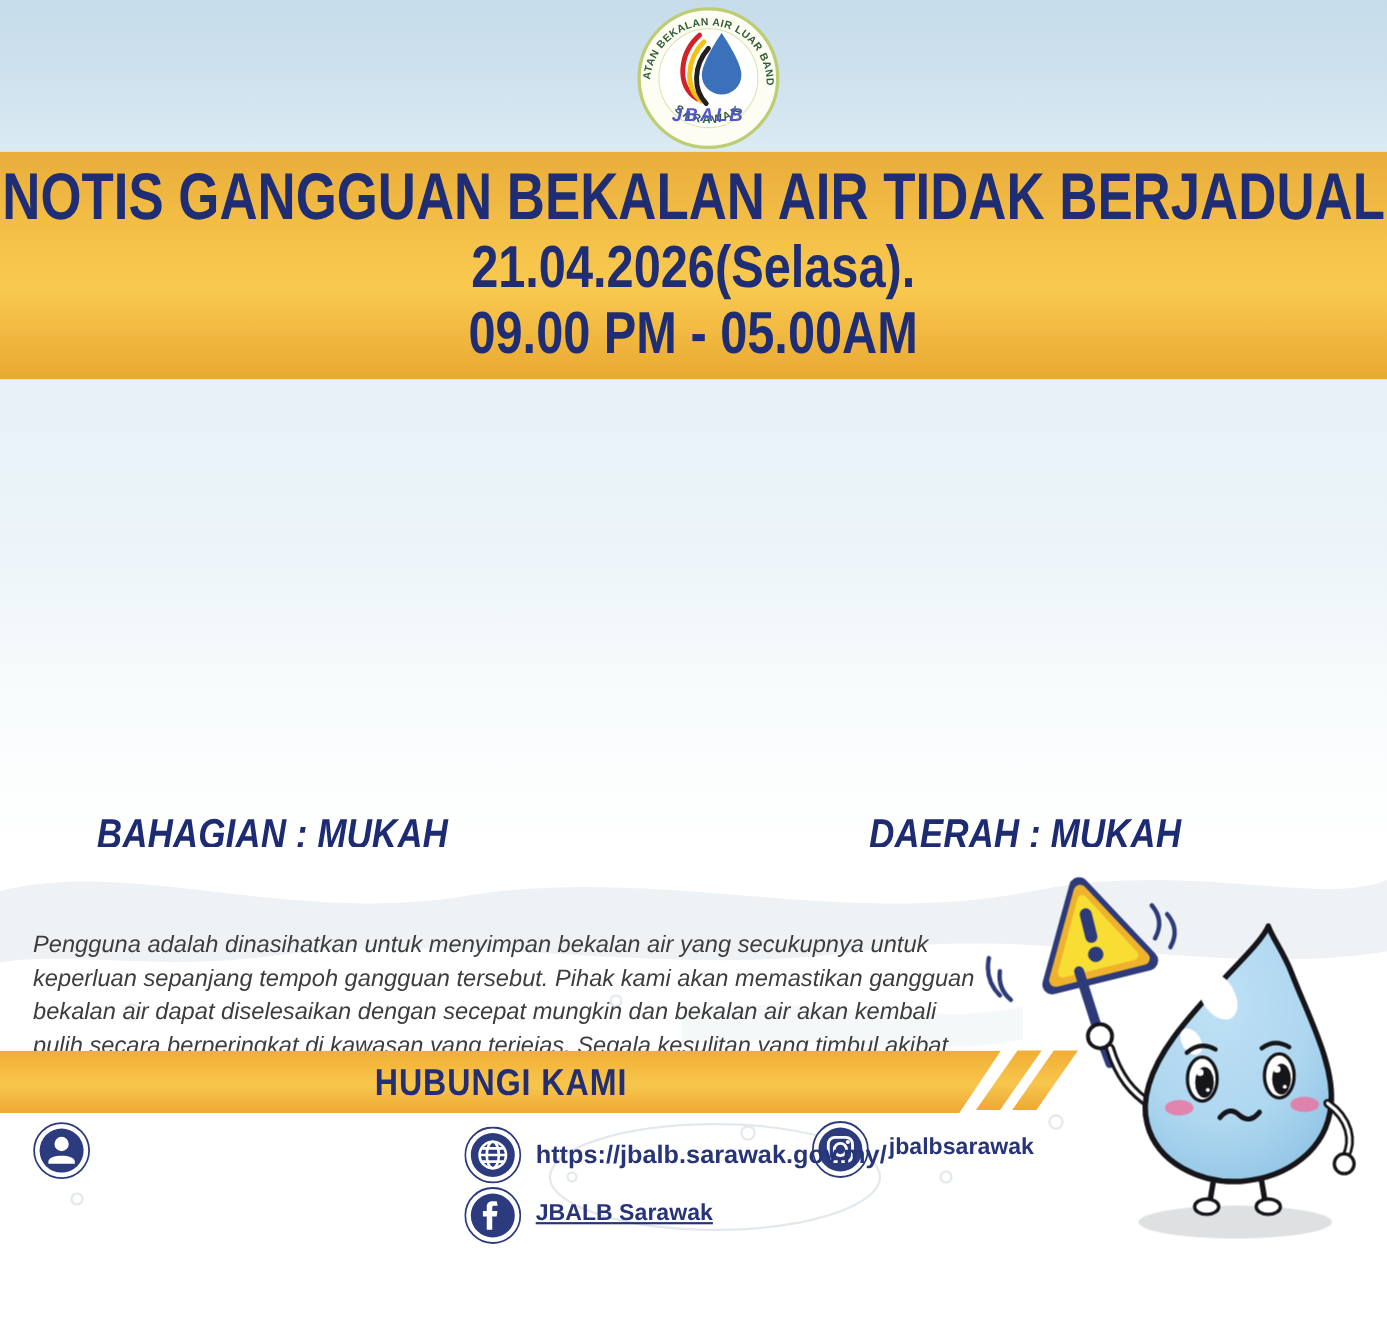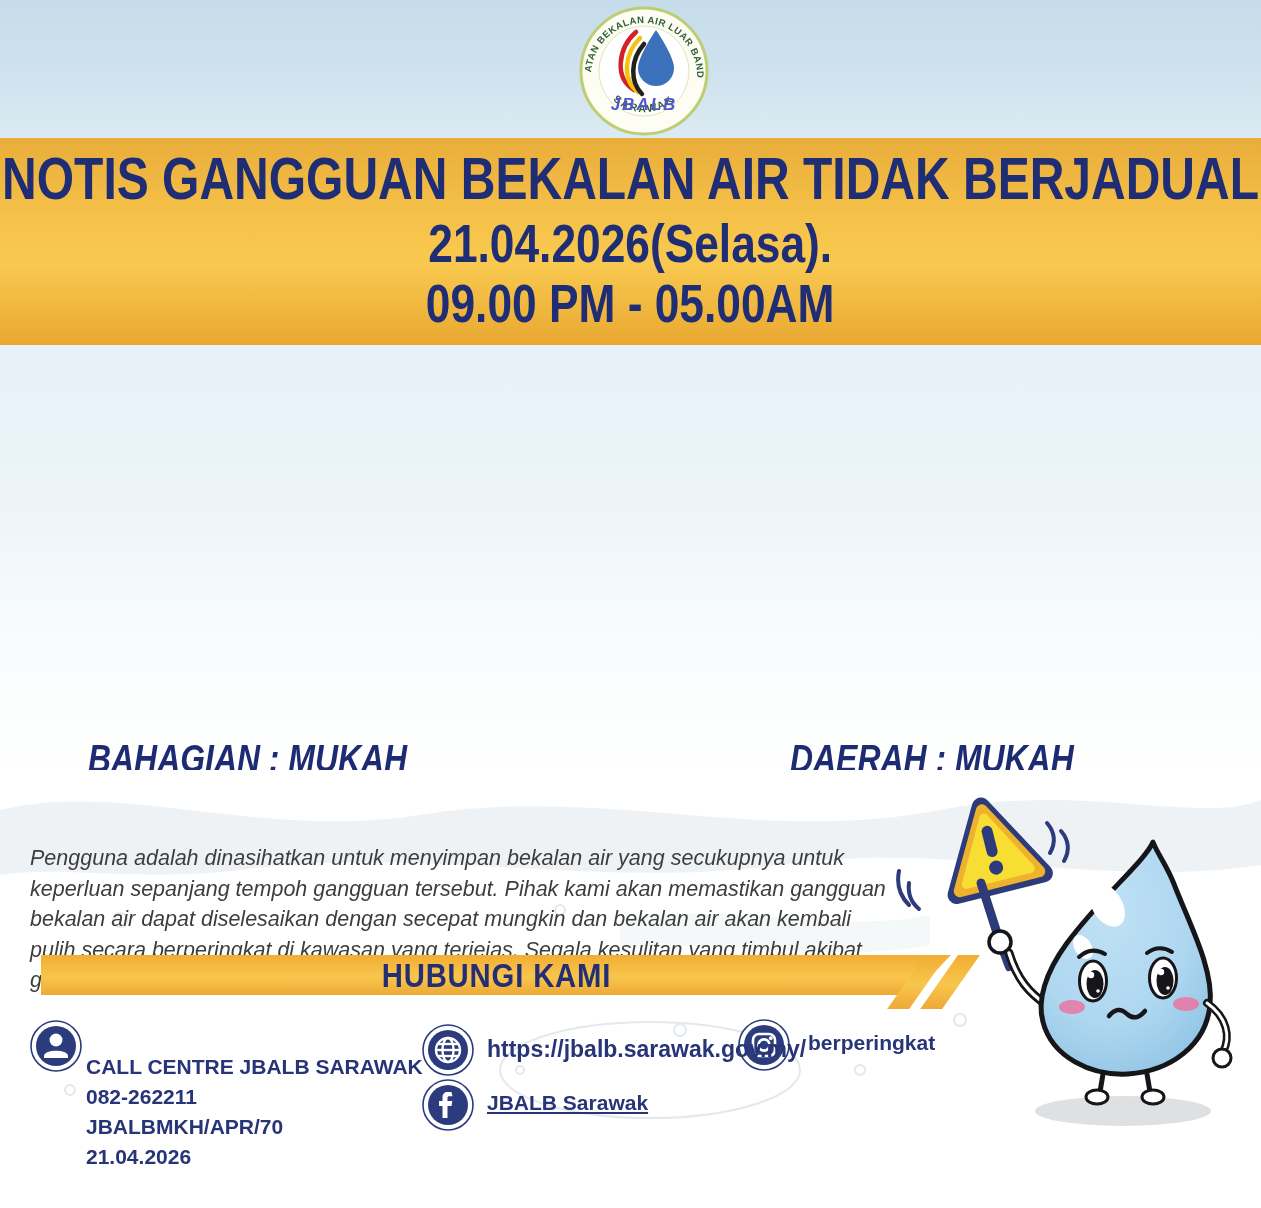--- a/index.html
+++ b/index.html
@@ -27,24 +27,24 @@
     white-space:nowrap;transform:scaleX(.84);transform-origin:left top;line-height:1;}
   .field-label{position:absolute;color:#20339b;font-weight:bold;font-size:31px;
     white-space:nowrap;transform:scaleX(.84);transform-origin:left top;line-height:1;}
   .field-colon{position:absolute;color:#20339b;font-weight:bold;font-size:30px;line-height:1;}
   .field-value{position:absolute;color:#121212;font-weight:bold;font-size:28px;
     line-height:37px;transform:scaleX(.95);transform-origin:left top;}
   
   .bottom{position:absolute;left:0;top:770px;width:1261px;height:438px;background:#ffffff;}
   .advisory{position:absolute;left:30px;top:843px;width:868px;
     color:#3d3d3d;font-size:21.5px;line-height:1.42;font-style:italic;}
-  .hk-banner{position:absolute;left:0;top:955px;width:910px;height:40px;
+  .hk-banner{position:absolute;left:0;top:955px;width:910px;height:57px;
     background:linear-gradient(180deg,#f2ad34 0%,#f8c64c 55%,#eda936 100%);
     clip-path:polygon(0 0,100% 0,calc(100% - 38px) 100%,0 100%);
-    display:flex;align-items:center;justify-content:center;margin-left:41px;}
+    display:flex;align-items:center;justify-content:center;}
   .hk-banner span{color:#232e74;font-weight:bold;font-size:34px;letter-spacing:1px;
     transform:scaleX(.86);line-height:1;}
   .hk-stripe{position:absolute;top:955px;height:54px;width:22px;
     background:linear-gradient(180deg,#f2ad34,#f8c64c 55%,#eda936);
     transform:skewX(-35deg);transform-origin:left top;}
   .hk-stripe.s1{left:925px;} .hk-stripe.s2{left:958px;}
   .contact-text{position:absolute;color:#273478;font-weight:bold;white-space:nowrap;}
   .cc-block{left:86px;top:1052px;font-size:21px;line-height:30px;}
   .web-text{left:487px;top:1036px;font-size:23px;}
   .fb-text{left:487px;top:1091px;font-size:21px;text-decoration:underline;}
@@ -156,29 +156,23 @@
     <path d="M29.5,13 h-4 c-3,0 -5,2 -5,5 v4 h-3.5 v5 h3.5 v12 h5 v-12 h4 l0.8,-5 h-4.8 v-3.2 c0,-1 0.6,-1.6 1.7,-1.6 h3.3 Z" fill="#ffffff"></path>
   </svg>
   <svg class="soc-icon icon-ig" viewBox="0 0 52 52">
     <circle cx="26" cy="26" r="25" fill="#ffffff" stroke="#2c3b7d" stroke-width="1.6"></circle>
     <circle cx="26" cy="26" r="20" fill="#2c3b7d"></circle>
     <rect x="15" y="15" width="22" height="22" rx="6" fill="none" stroke="#ffffff" stroke-width="2.6"></rect>
     <circle cx="26" cy="26" r="5.6" fill="none" stroke="#ffffff" stroke-width="2.6"></circle>
     <circle cx="32.8" cy="19.2" r="1.9" fill="#ffffff"></circle>
   </svg>
 
-  <div class="contact-text cc-block">
-    <div>CALL CENTRE JBALB SARAWAK</div>
-    <div>082-262211</div>
-    <div>JBALBMKH/APR/70</div>
-    <div>21.04.2026</div>
-  </div>
   <div class="contact-text web-text">https://jbalb.sarawak.gov.my/</div>
   <div class="contact-text fb-text">JBALB Sarawak</div>
-  <div class="contact-text ig-text">berperingkat</div>
+  <div class="contact-text ig-text">jbalbsarawak</div>
 
   <svg class="mascot" viewBox="0 0 366 400">
     <defs>
       <radialGradient id="bodyGrad" cx="40%" cy="30%" r="80%">
         <stop offset="0%" stop-color="#bfe1f5"></stop>
         <stop offset="60%" stop-color="#aed7f0"></stop>
         <stop offset="100%" stop-color="#8fc3e4"></stop>
       </radialGradient>
     </defs>
 

